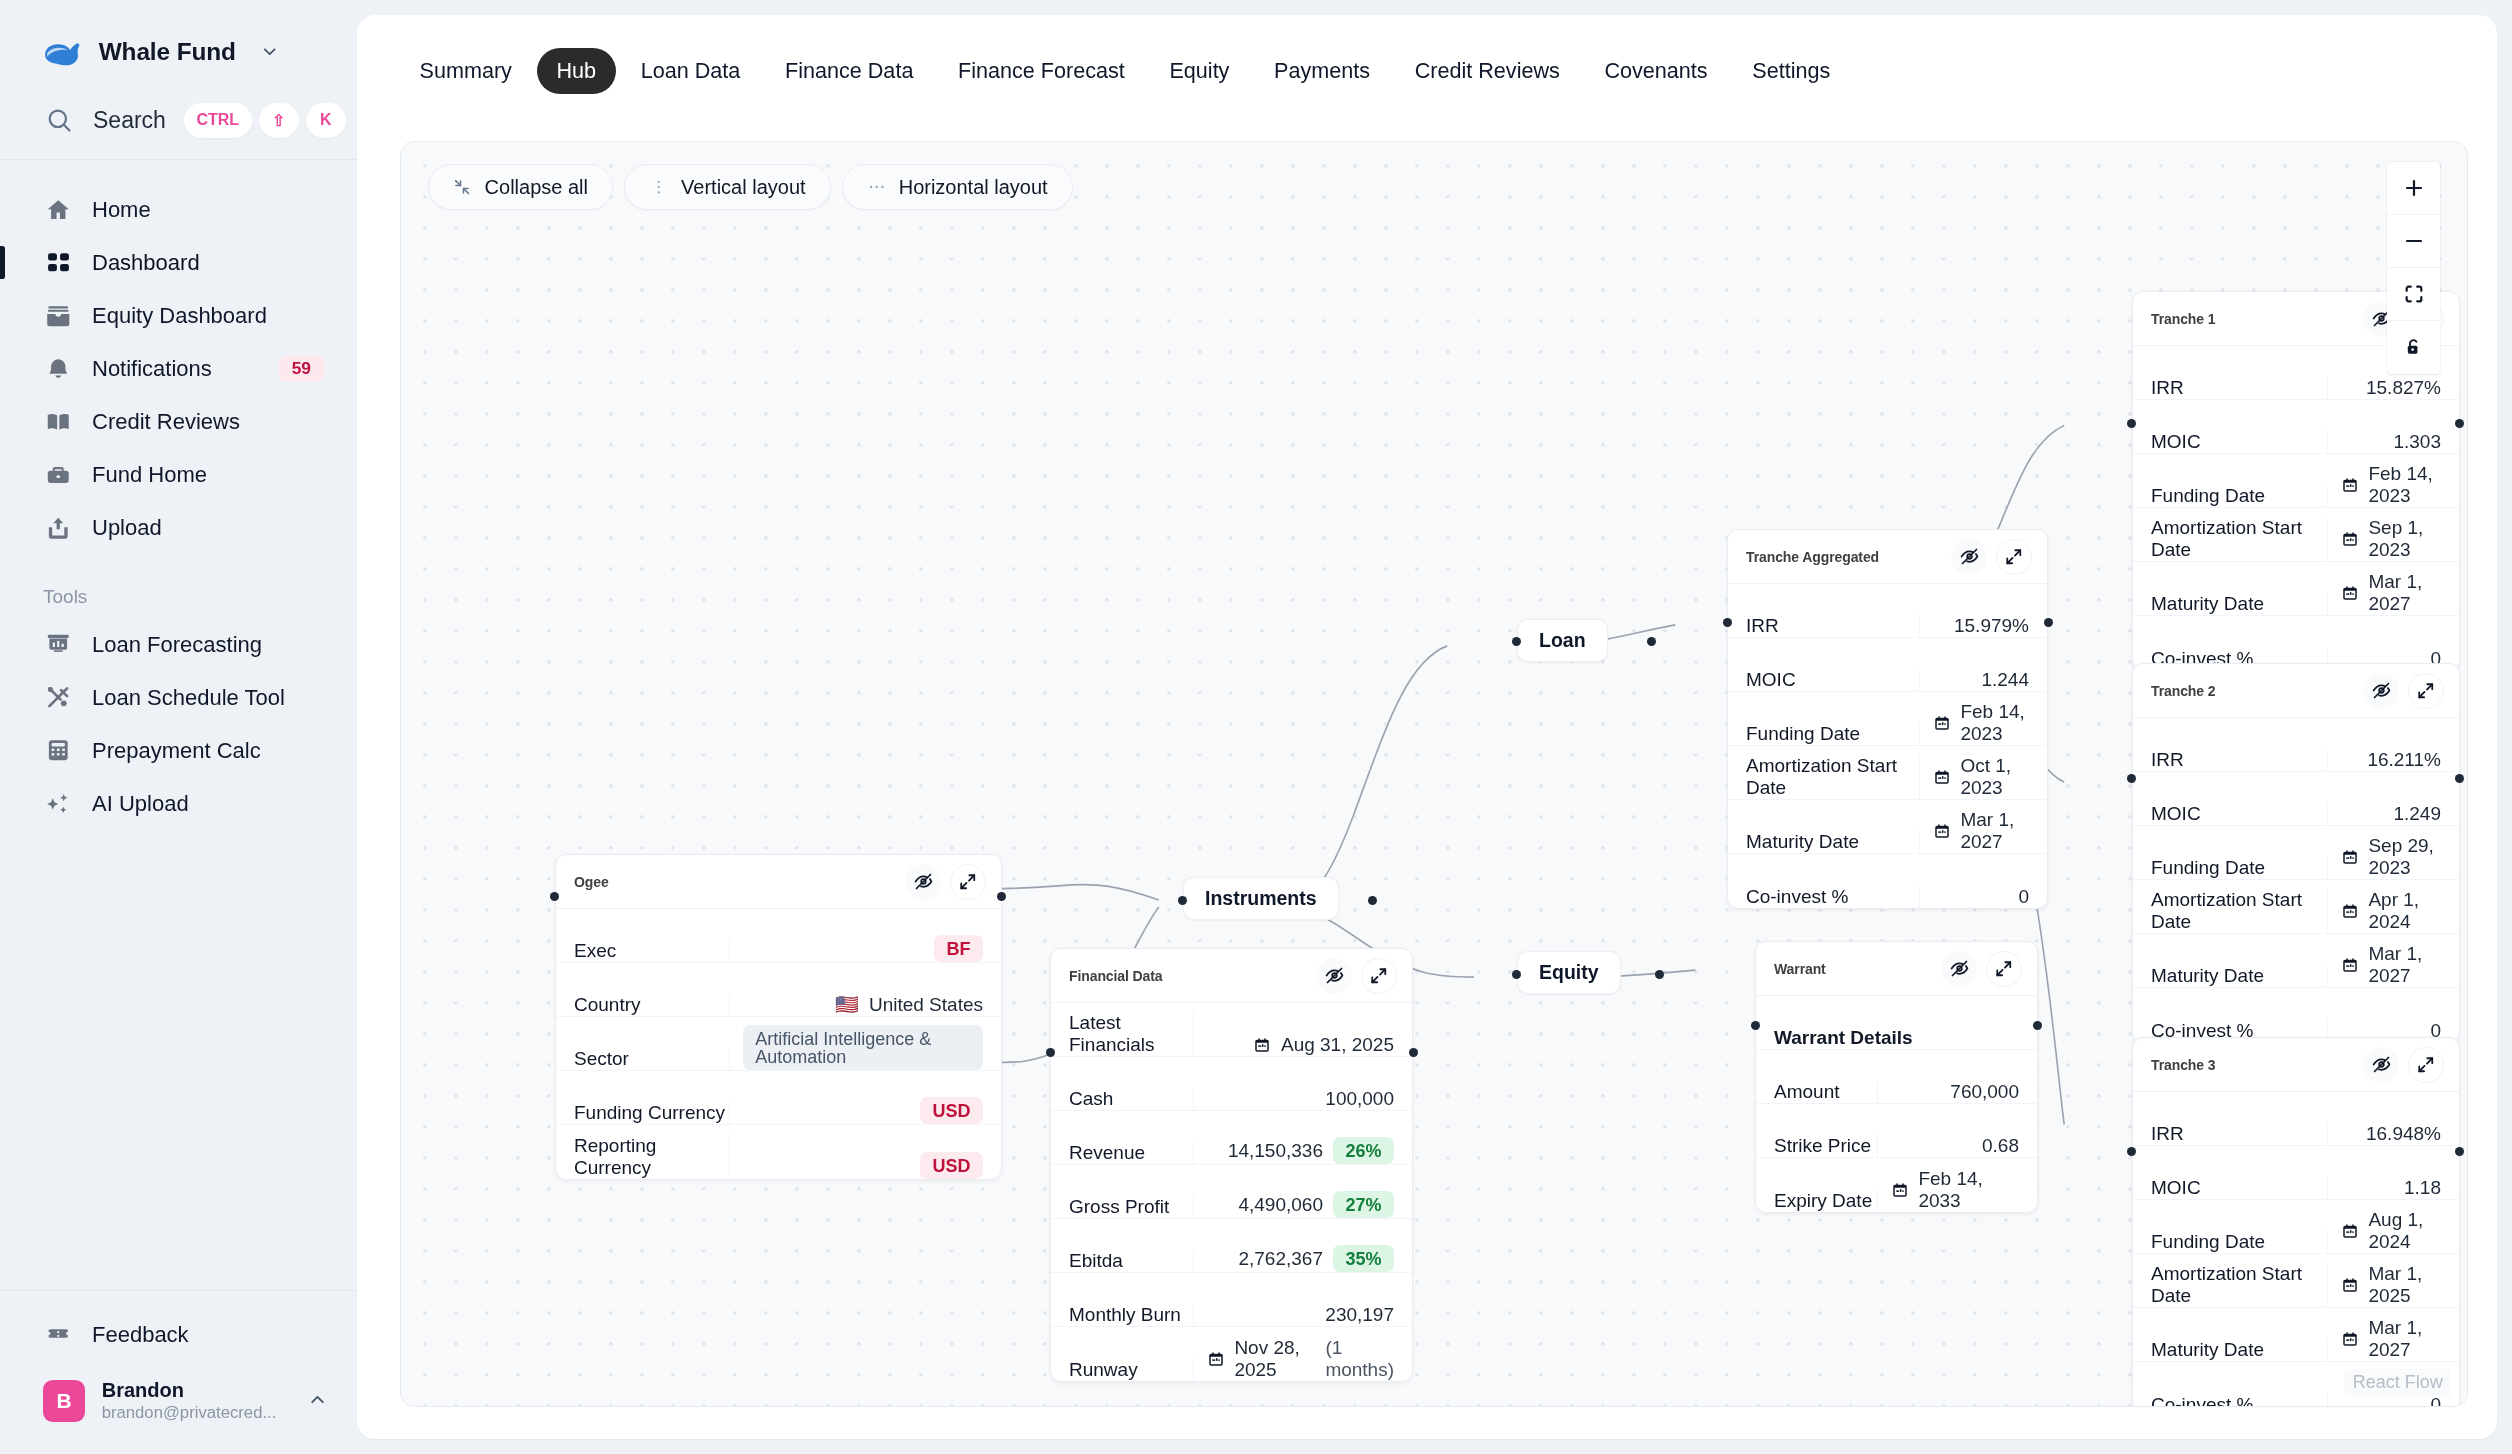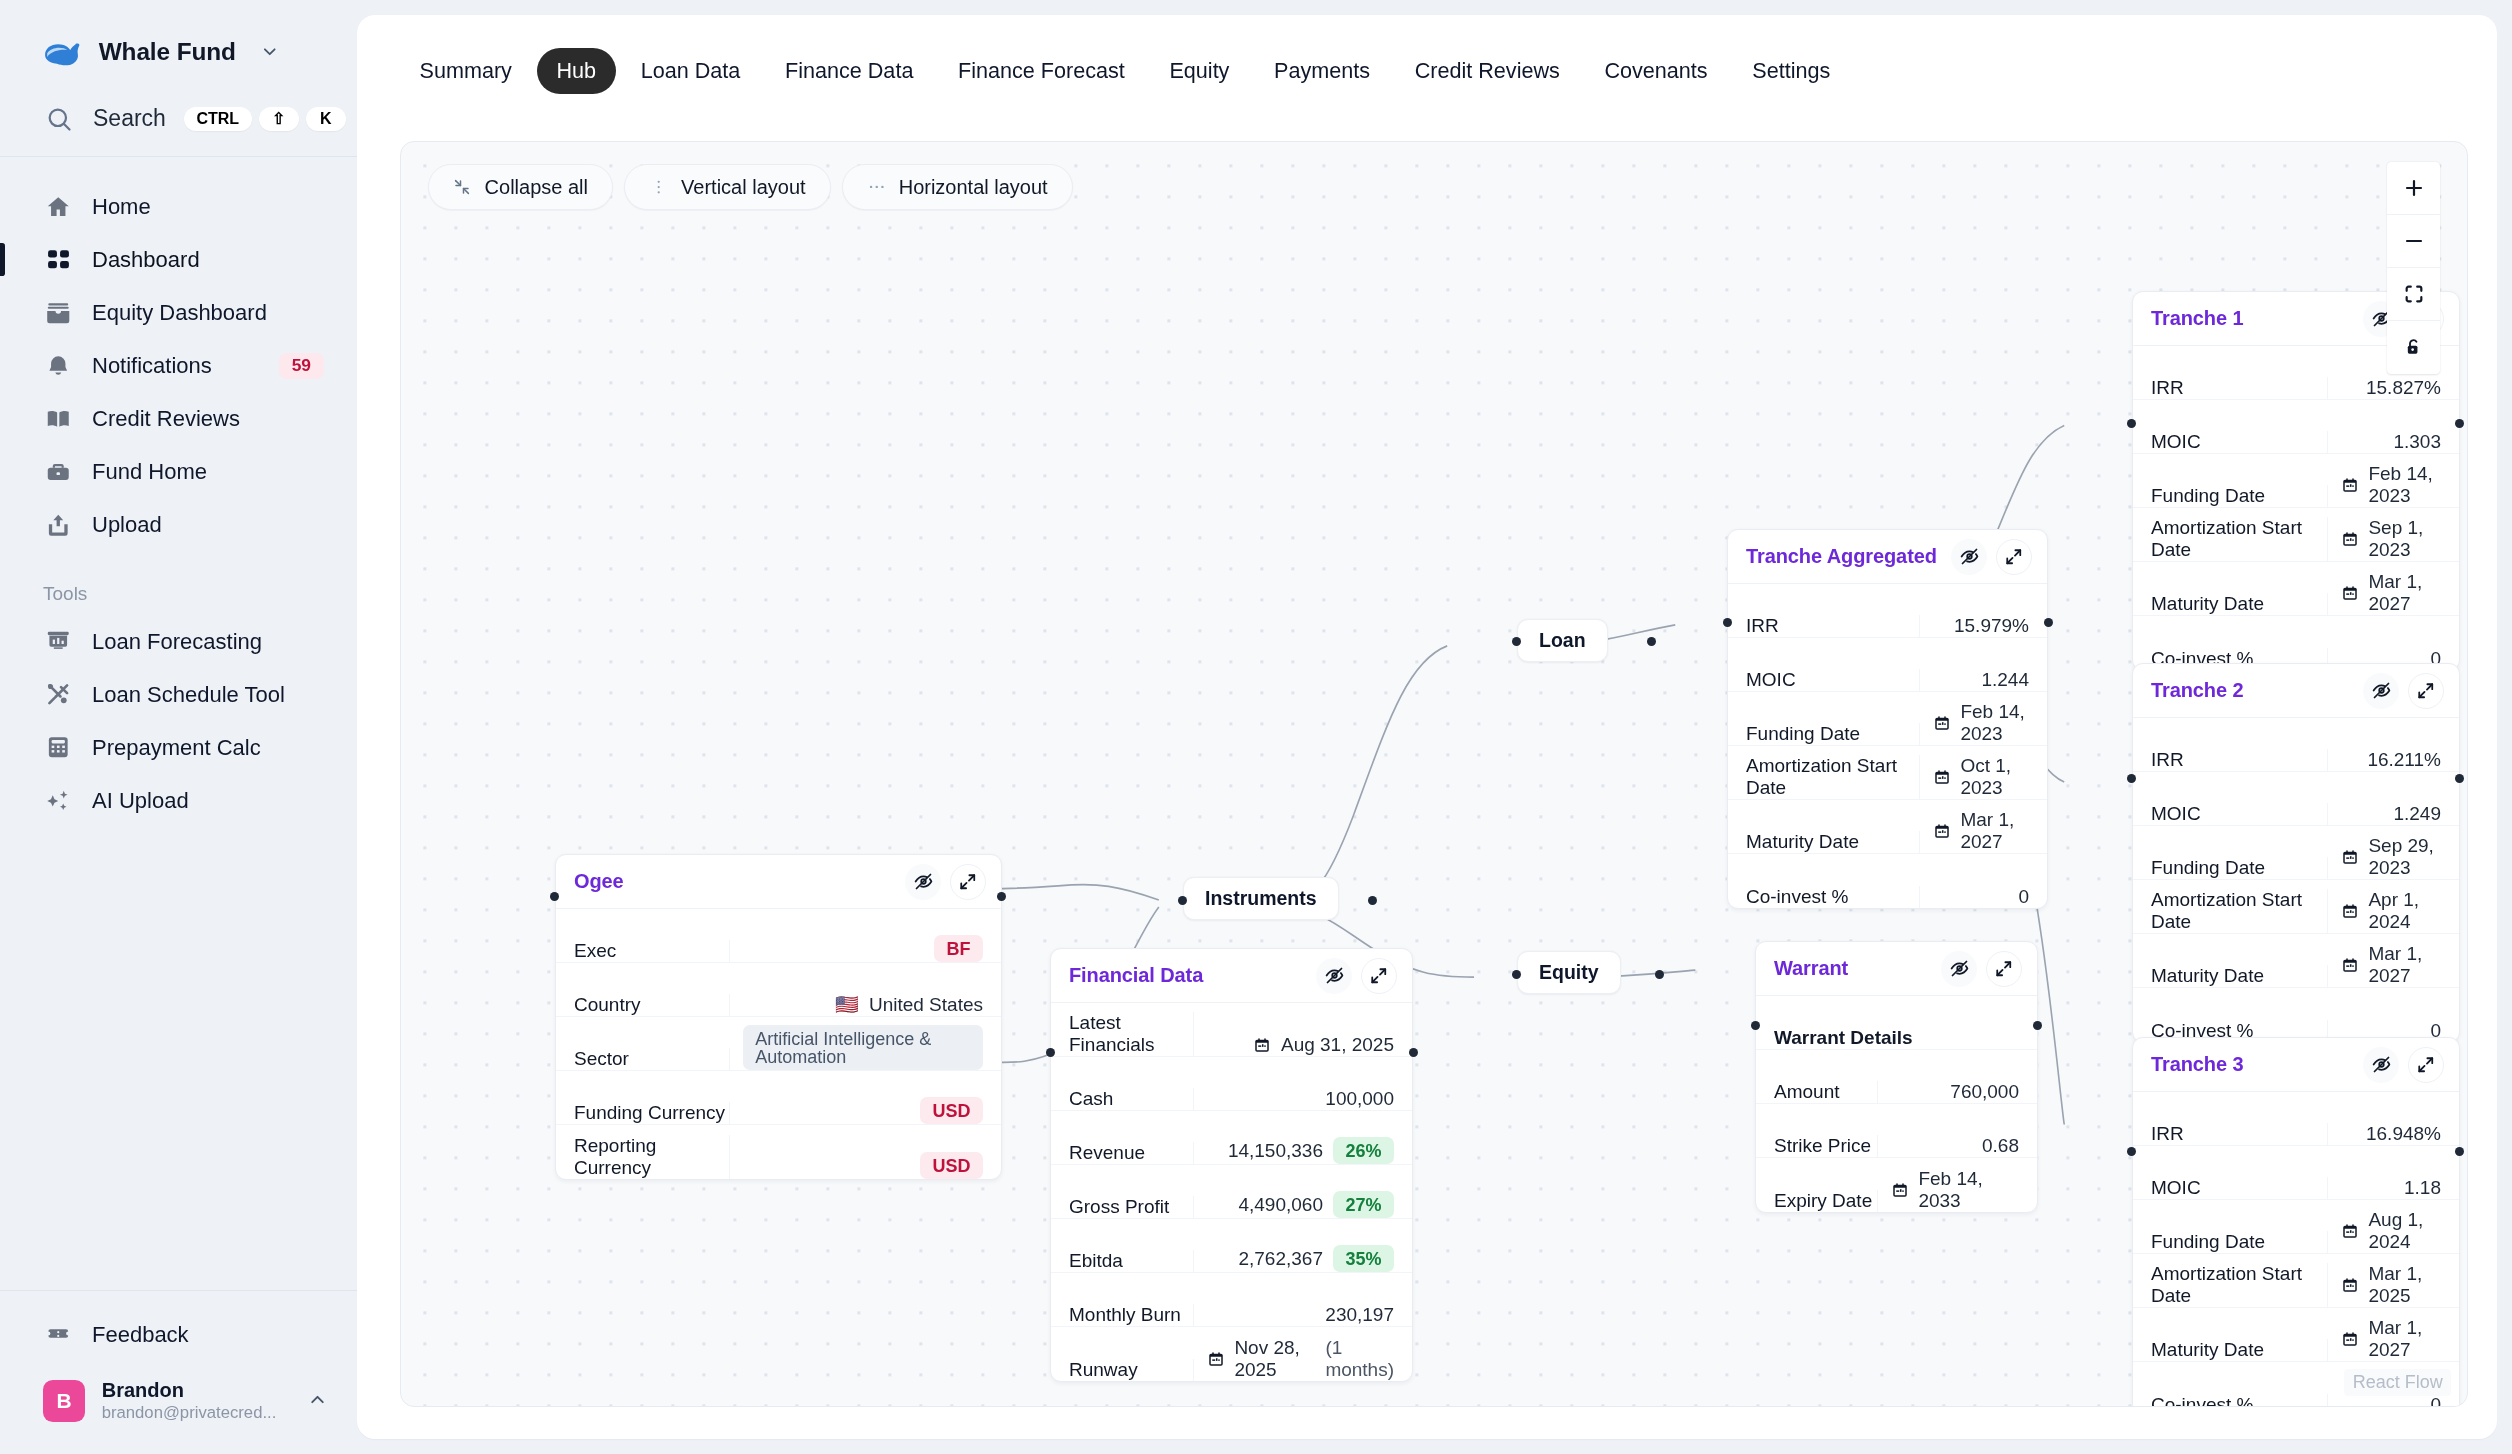--- a/index.html
+++ b/index.html
@@ -27,23 +27,23 @@
   .brand-name { font-size:24.4px; font-weight:700; letter-spacing:-0.1px; color:#111827; }
   .brand-caret { margin-left:7px; display:flex; align-items:center; }
 
   .searchrow {
     display:flex; align-items:center; padding:12.6px 25px 21px 43px; gap:18px;
   }
   .searchrow .s-icon { width:32px; height:32px; flex:0 0 32px; display:flex;align-items:center;justify-content:center; }
   .searchrow .s-label { font-size:23px; color:#1f2937; font-weight:400; }
   .kbds { margin-left:auto; display:flex; gap:7px; padding-right:12.6px; }
   .kbd {
-    background:#ffffff; border-radius:697px; min-width:40px; height:24px;
+    background:#ffffff; border-radius:697px; min-width:40px; height:35px;
     display:flex; align-items:center; justify-content:center;
-    font-size:16px; font-weight:600; color:#000000; padding:0 12.6px;
+    font-size:16px; font-weight:600; color:#ec4899; padding:0 12.6px;
     box-shadow:0 0.7px 1.4px rgba(15,23,42,.06);
   }
 
   .sb-divider { height:0.7px; background:#dfe5ee; margin:0; }
 
   .nav { padding:24px 18px 0 18px; }
   .nav-item {
     position:relative;
     display:flex; align-items:center; gap:18px;
     height:53px; padding:0 15.4px 0 25px; border-radius:9.8px;
@@ -142,21 +142,21 @@
   
   .node {
     position:absolute; background:#ffffff; border:0.7px solid #e9edf3;
     border-radius:11px; box-shadow:0 1.4px 4.2px rgba(15,23,42,.05);
     z-index:3;
   }
   .node-head {
     display:flex; align-items:center; height:54px;
     padding:0 15.4px 0 18px; border-bottom:0.7px solid #eef1f5;
   }
-  .node-title { font-size:20px; font-weight:700; color:#6d28d9; letter-spacing:-0.1px; }
+  .node-title { font-size:14px; font-weight:700; color:#404040; letter-spacing:-0.1px; }
   .node-actions { margin-left:auto; display:flex; gap:8.4px; }
   .nact {
     width:36px;height:36px;border-radius:50%;
     border:0.7px solid #eef1f5; background:#fff;
     display:flex;align-items:center;justify-content:center; cursor:pointer;
   }
   .node-actions .nact:first-child { border-color:transparent; background:#f8fafc; }
   .nrow { display:flex; align-items:flex-end; border-bottom:0.7px solid #f1f4f8; min-height:54px; }
   .nrow:last-child { border-bottom:none; }
   .nrow .k {

